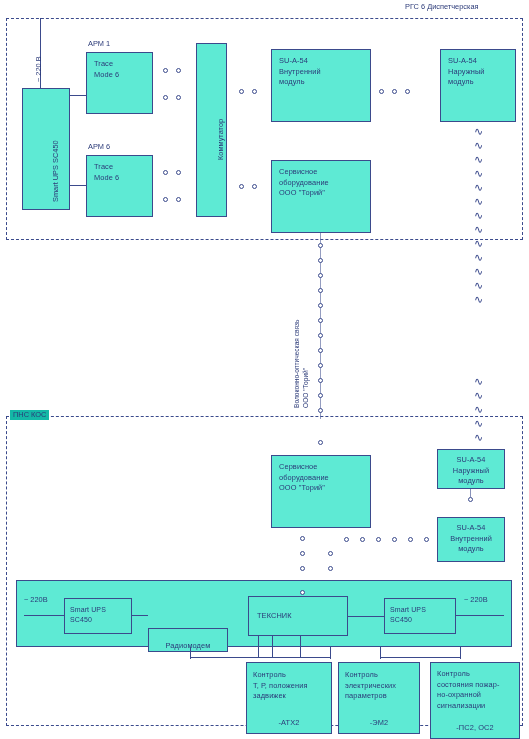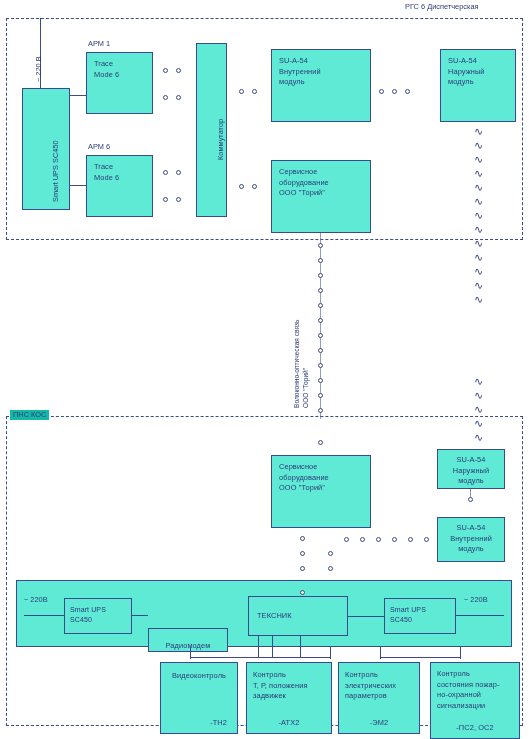--- a/index.html
+++ b/index.html
@@ -277,24 +277,20 @@
   <div class="ln lnv" style="left:300px;top:636px;height:22px;"></div>
   <div class="ln lnv" style="left:190px;top:647px;height:12px;"></div>
   <div class="ln lnh" style="left:190px;top:657px;width:140px;"></div>
   <div class="ln lnv" style="left:330px;top:647px;height:12px;"></div>
   <div class="ln lnv" style="left:380px;top:647px;height:12px;"></div>
   <div class="ln lnh" style="left:380px;top:657px;width:80px;"></div>
   <div class="ln lnv" style="left:460px;top:647px;height:12px;"></div>
 
   <div class="dot" style="left:300px;top:590px;"></div>
 
-  <div class="abs box" style="left:160px;top:662px;width:78px;height:72px;">
-    <div class="box-txt center" style="top:8px;">Видеоконтроль</div>
-    <div class="box-txt bottomright">-ТН2</div>
-  </div>
 
   <div class="abs box" style="left:246px;top:662px;width:86px;height:72px;">
     <div class="box-txt" style="top:7px;left:6px;">Контроль
 Т, Р, положения
 задвижек</div>
     <div class="box-txt bottomcenter" style="">-АТХ2</div>
   </div>
 
   <div class="abs box" style="left:338px;top:662px;width:82px;height:72px;">
     <div class="box-txt" style="top:7px;left:6px;">Контроль

